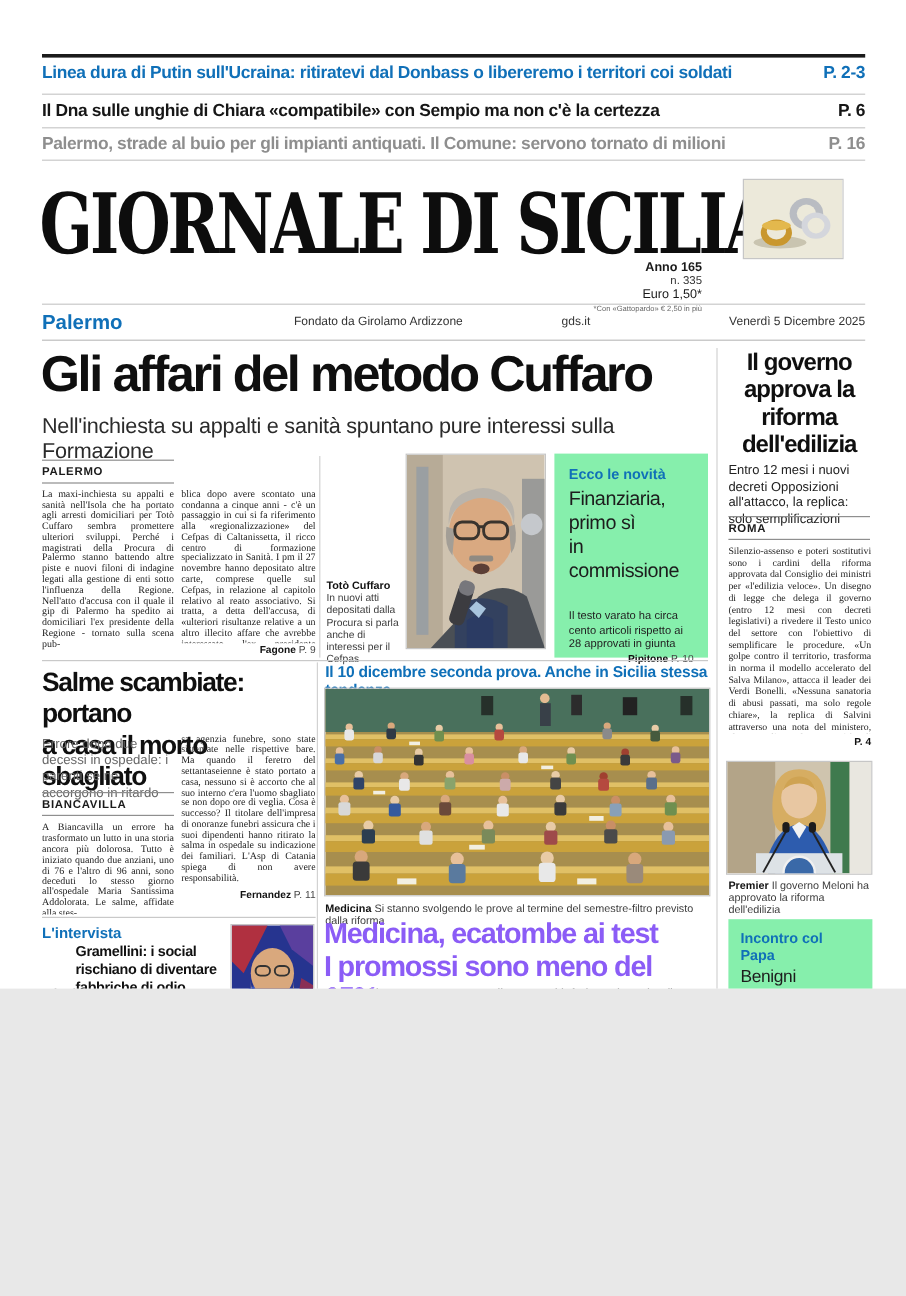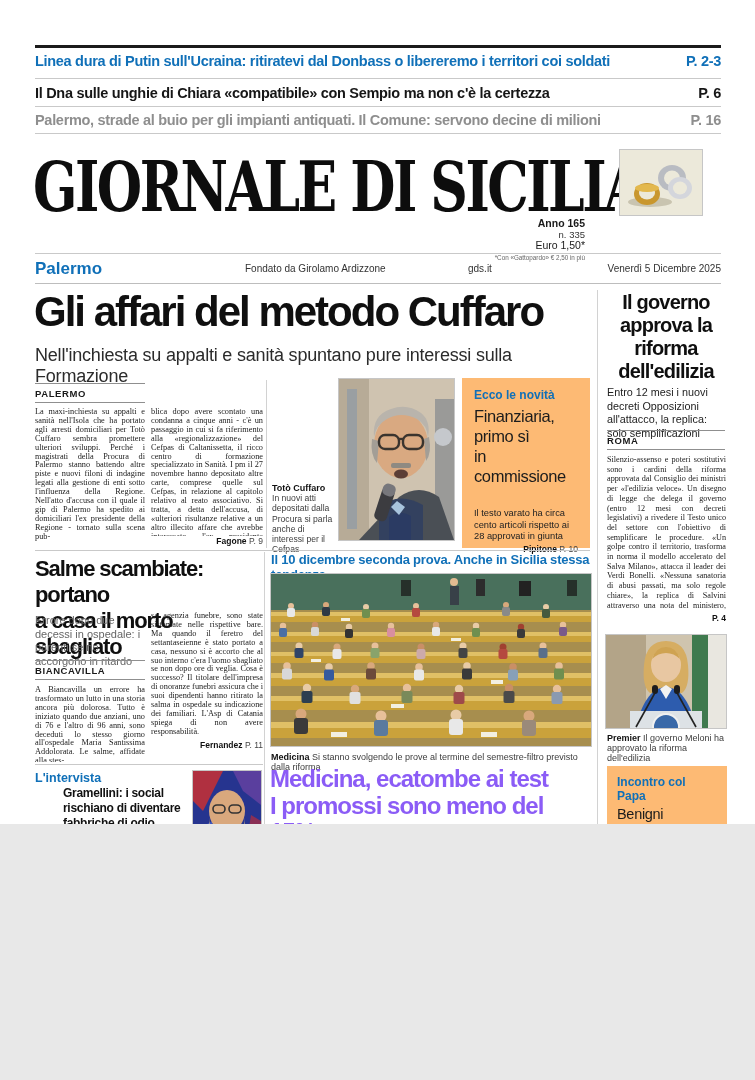--- a/index.html
+++ b/index.html
@@ -13,21 +13,21 @@
   .teaser .pg{font-size:14.5px;font-weight:700;margin-left:8px;}
   .masthead{font-family:"DejaVu Serif",serif;font-weight:900;font-size:62px;letter-spacing:-3px;
             transform:scale(0.84,1.12);transform-origin:left top;white-space:nowrap;color:#0d0d0d;}
   .kicker-box{border-top:1px solid #8f8f8f;border-bottom:1px solid #8f8f8f;
               font-size:9.5px;font-weight:700;letter-spacing:0.6px;padding:4px 0 3px 0;}
   .bodytxt{font-family:"Liberation Serif",serif;font-size:8.3px;line-height:8.9px;
            text-align:justify;color:#1b1b1b;overflow:hidden;}
   .byline{font-size:8.5px;text-align:right;}
   .byline b{font-weight:700;color:#111;}
   .byline .pg{color:#444;}
-  .graybox{background:#fdba74;}
+  .graybox{background:#86efac;}
   .bluetxt{color:#1070b8;}
   .photo{border:1px solid #c6c6c6;box-sizing:border-box;overflow:hidden;}
   .prelines{white-space:pre-line;}
   .capt{font-size:8.6px;line-height:10.2px;color:#3c3c3c;}
   .capt b{color:#111;}
 </style>
 </head>
 <body>
 
 <div id="page">
@@ -37,21 +37,21 @@
     <span>Linea dura di Putin sull'Ucraina: ritiratevi dal Donbass o libereremo i territori coi soldati</span>
     <span class="pg">P. 2-3</span>
   </div>
   <div class="hline" style="left:35px;top:78px;width:686px;"></div>
   <div class="abs teaser" style="left:35px;top:85px;width:686px;color:#161616;">
     <span>Il Dna sulle unghie di Chiara «compatibile» con Sempio ma non c'è la certezza</span>
     <span class="pg">P.  6</span>
   </div>
   <div class="hline" style="left:35px;top:106px;width:686px;"></div>
   <div class="abs teaser" style="left:35px;top:112px;width:686px;color:#8e8e8e;">
-    <span>Palermo, strade al buio per gli impianti antiquati. Il Comune: servono decine di milioni</span>
+    <span>Palermo, strade al buio per gli impianti antiquati. Il Comune: servono tornato di milioni</span>
     <span class="pg">P. 16</span>
   </div>
   <div class="hline" style="left:35px;top:133px;width:686px;"></div>
 
   <div class="abs masthead" style="left:33px;top:146px;">GIORNALE DI SICILIA</div>
   <div class="abs photo" style="left:619px;top:149px;width:84px;height:67px;">
     <svg width="82" height="65" viewBox="0 0 82 65">
       <rect width="82" height="65" fill="#ece9da"></rect>
       <ellipse cx="30" cy="52" rx="22" ry="5" fill="#c9c4b0"></ellipse>
       <ellipse cx="52" cy="28" rx="14" ry="13" fill="#b9bcc2"></ellipse>

